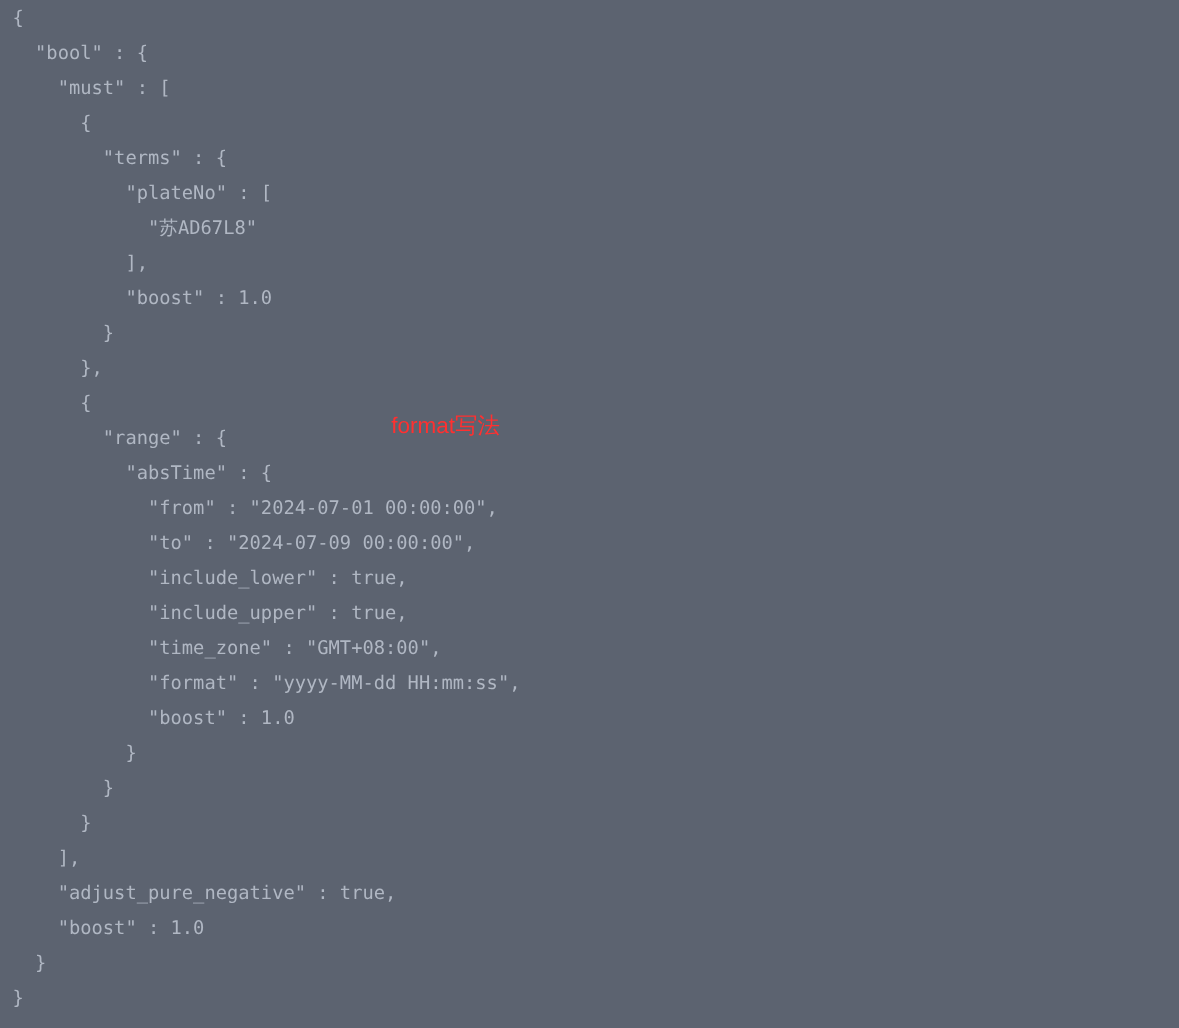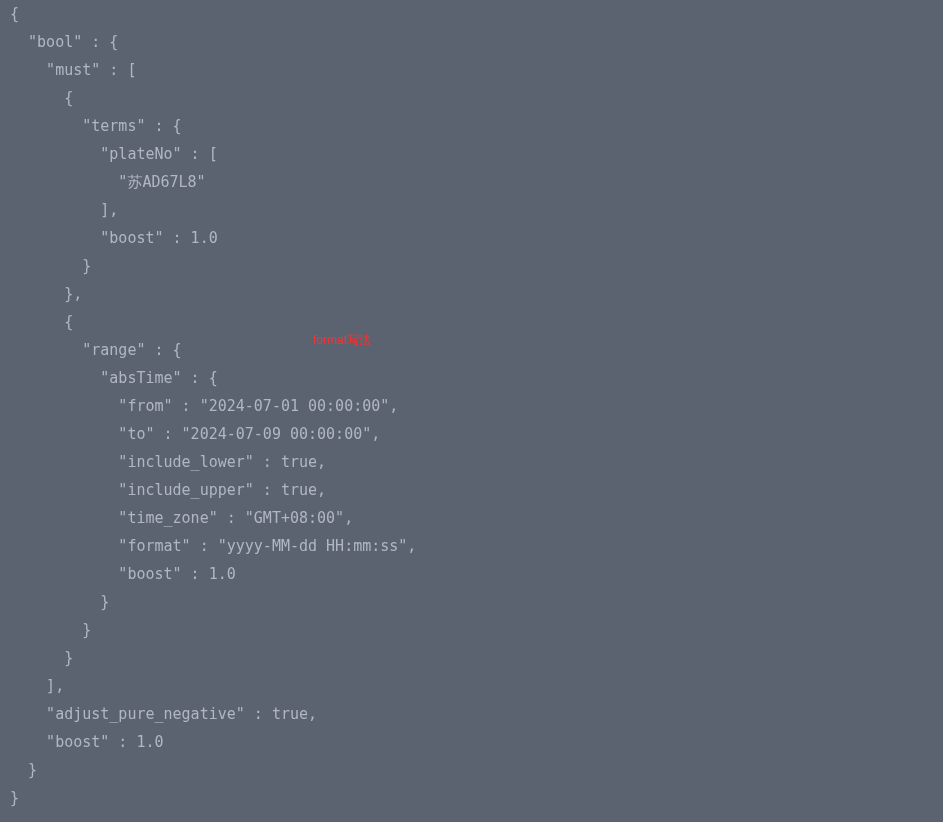--- a/index.html
+++ b/index.html
@@ -31,21 +31,21 @@
       height: 100%;
       background: #5c6370;
     }
     .code-line {
       white-space: pre;
       color: #b0b7c3;
     }
     .annotation {
       position: absolute;
       color: #ff3030;
-      font-size: 12px;
+      font-size: 18px;
       font-weight: normal;
       font-family: 'PingFang SC', 'Microsoft YaHei', sans-serif;
       z-index: 10;
     }
   </style>
 </head>
 <body>
 
 <div class="editor-container">
   <div class="side-border"></div>

